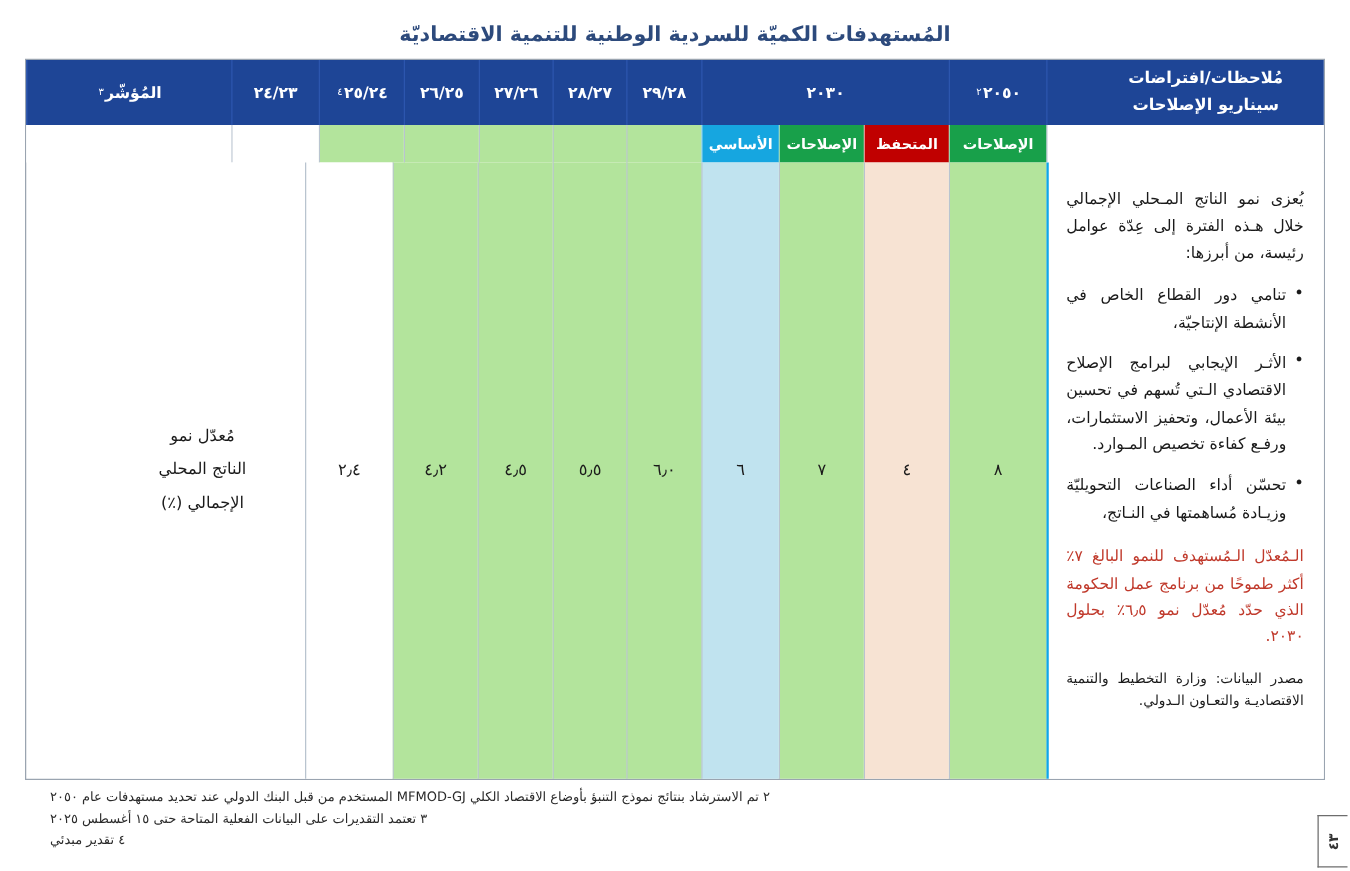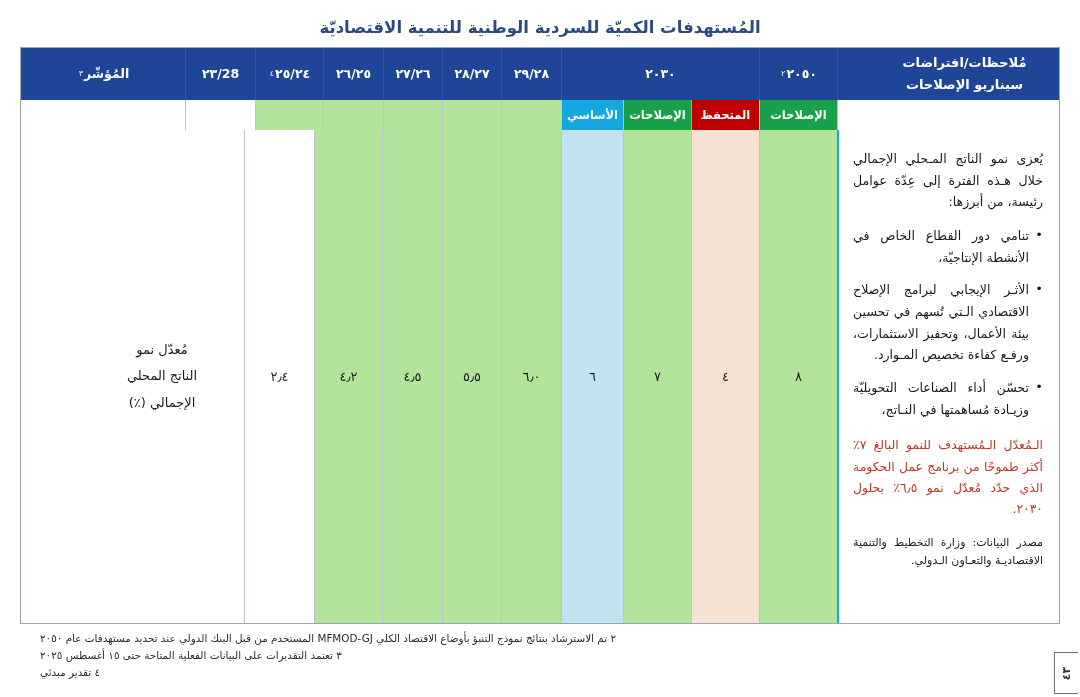--- a/index.html
+++ b/index.html
@@ -279,21 +279,21 @@
         <span>٢٧/٢٦</span>
       </div>
       <div class="hdr-cell c-y2625">
         <span>٢٦/٢٥</span>
       </div>
       <div class="hdr-cell c-y2524">
         <span>٢٥/٢٤</span>
           <sup class="mark">٤</sup>
       </div>
       <div class="hdr-cell c-y2423">
-        <span>28/٢٣</span>
+        <span>٢٤/٢٣</span>
       </div>
 
       <div class="hdr-cell c-ind">
         <span>المُؤشّر</span>
           <sup class="mark">٣</sup>
       </div>
     </div>
 
     <div class="sub-row">
       <div class="sub-cell c-notes sub-plainwhite"></div>

